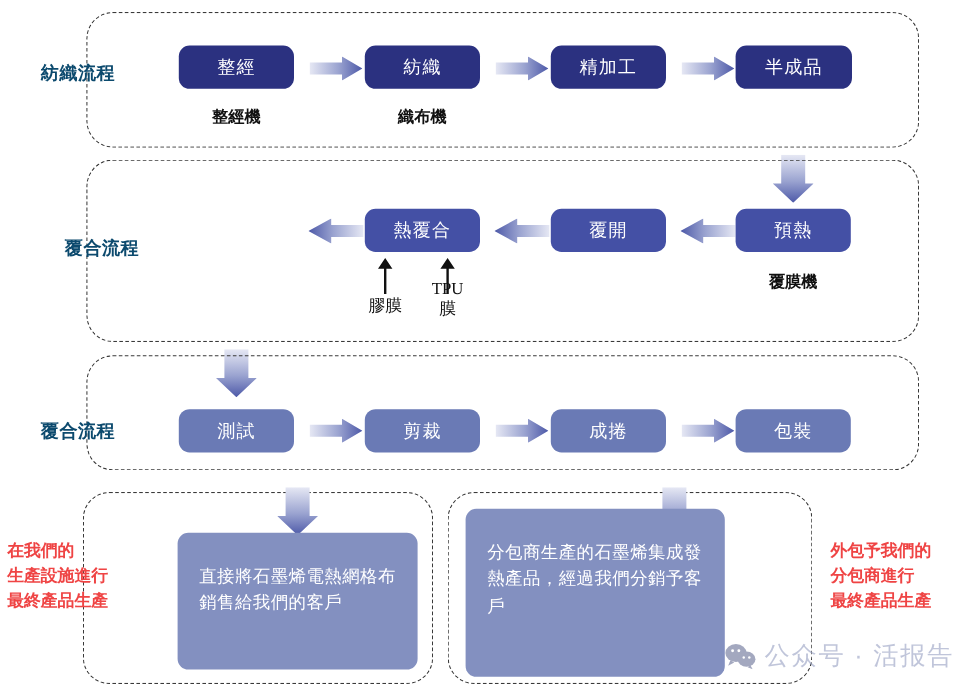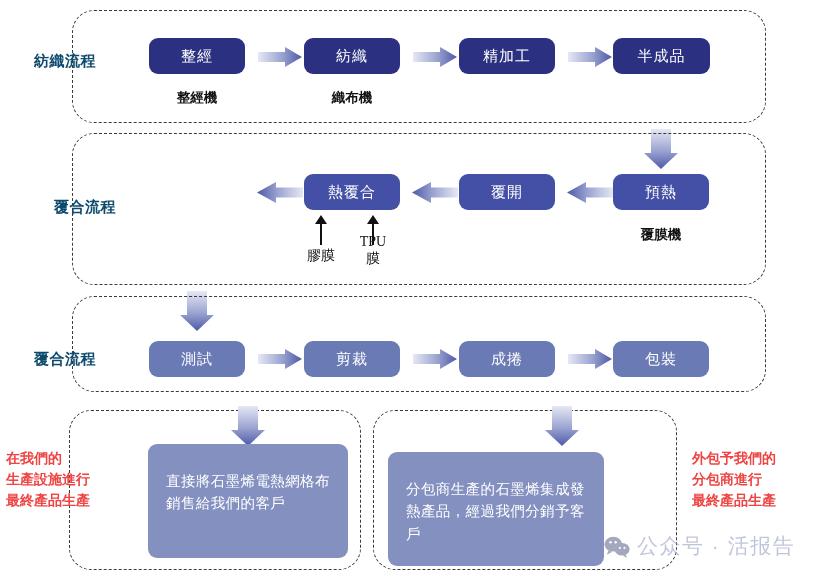--- a/index.html
+++ b/index.html
@@ -292,21 +292,21 @@
   <div class="outcome-box" style="left:148px;top:444px;width:200px;height:114px;">直接將石墨烯電熱網格布銷售給我們的客戶</div>
 
   <div class="dashed-box" style="left:373px;top:410px;width:304px;height:160px;"></div>
 
   <div class="arrow-v" style="left:545px;top:406px;">
     <svg width="34" height="40" viewBox="0 0 34 40">
       <path d="M7,0 L27,0 L27,24 L34,24 L17,40 L0,24 L7,24 Z" fill="url(#gradDown)"></path>
     </svg>
   </div>
 
-  <div class="outcome-box" style="left:388px;top:452px;width:216px;height:114px;">分包商生產的石墨烯集成發熱產品，經過我們分銷予客戶</div>
+  <div class="outcome-box" style="left:388px;top:424px;width:216px;height:140px;">分包商生產的石墨烯集成發熱產品，經過我們分銷予客戶</div>
 
   <div class="outcome-side" style="left:692px;top:448px;width:120px;">外包予我們的
 分包商進行
 最終產品生產</div>
 
   <div class="watermark" style="left:604px;top:532px;">
     <svg class="wm-icon" viewBox="0 0 28 24">
       <ellipse cx="10" cy="9.5" rx="9.5" ry="8" fill="#6b7399"></ellipse>
       <path d="M5,16 L3,21 L8.5,18 Z" fill="#6b7399"></path>
       <ellipse cx="19.5" cy="15" rx="8" ry="6.8" fill="#6b7399"></ellipse>

